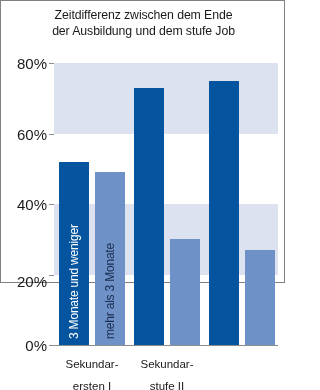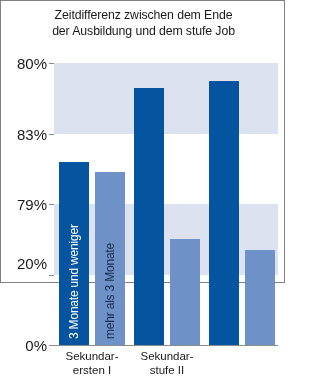--- a/index.html
+++ b/index.html
@@ -136,37 +136,37 @@
   }
   .x-label {
     position: absolute;
     top: 0;
     width: 82px;
     text-align: center;
     font-size: 11.5px;
     line-height: 14px;
     color: #1a1a1a;
   }
-  .x-label .lbl-line { display: block; white-space: nowrap; }
+  .x-label .lbl-line { display: block; white-space: nowrap; margin-top: 8px; }
 </style>
 </head>
 <body>
 
 <div id="chart-frame">
 
   <div id="chart-title">
     <span class="title-line">Zeitdifferenz zwischen dem Ende</span>
     <span class="title-line">der Ausbildung und dem stufe Job</span>
   </div>
 
   <div id="y-axis">
     <span class="y-label" style="top:0px;">80%</span>
-    <span class="y-label" style="top:70.5px;">83%</span>
-    <span class="y-label" style="top:141px;">79%</span>
-    <span class="y-label" style="top:200px;">20%</span>
+    <span class="y-label" style="top:70.5px;">60%</span>
+    <span class="y-label" style="top:141px;">40%</span>
+    <span class="y-label" style="top:218px;">20%</span>
     <span class="y-label" style="top:282px;">0%</span>
   </div>
   <div class="y-tick" style="top:62px;"></div>
   <div class="y-tick" style="top:132.5px;"></div>
   <div class="y-tick" style="top:203px;"></div>
   <div class="y-tick" style="top:273.5px;"></div>
   <div class="y-tick" style="top:344px;"></div>
 
   <div id="plot-area">
     <div class="band" id="band-60-80"></div>

